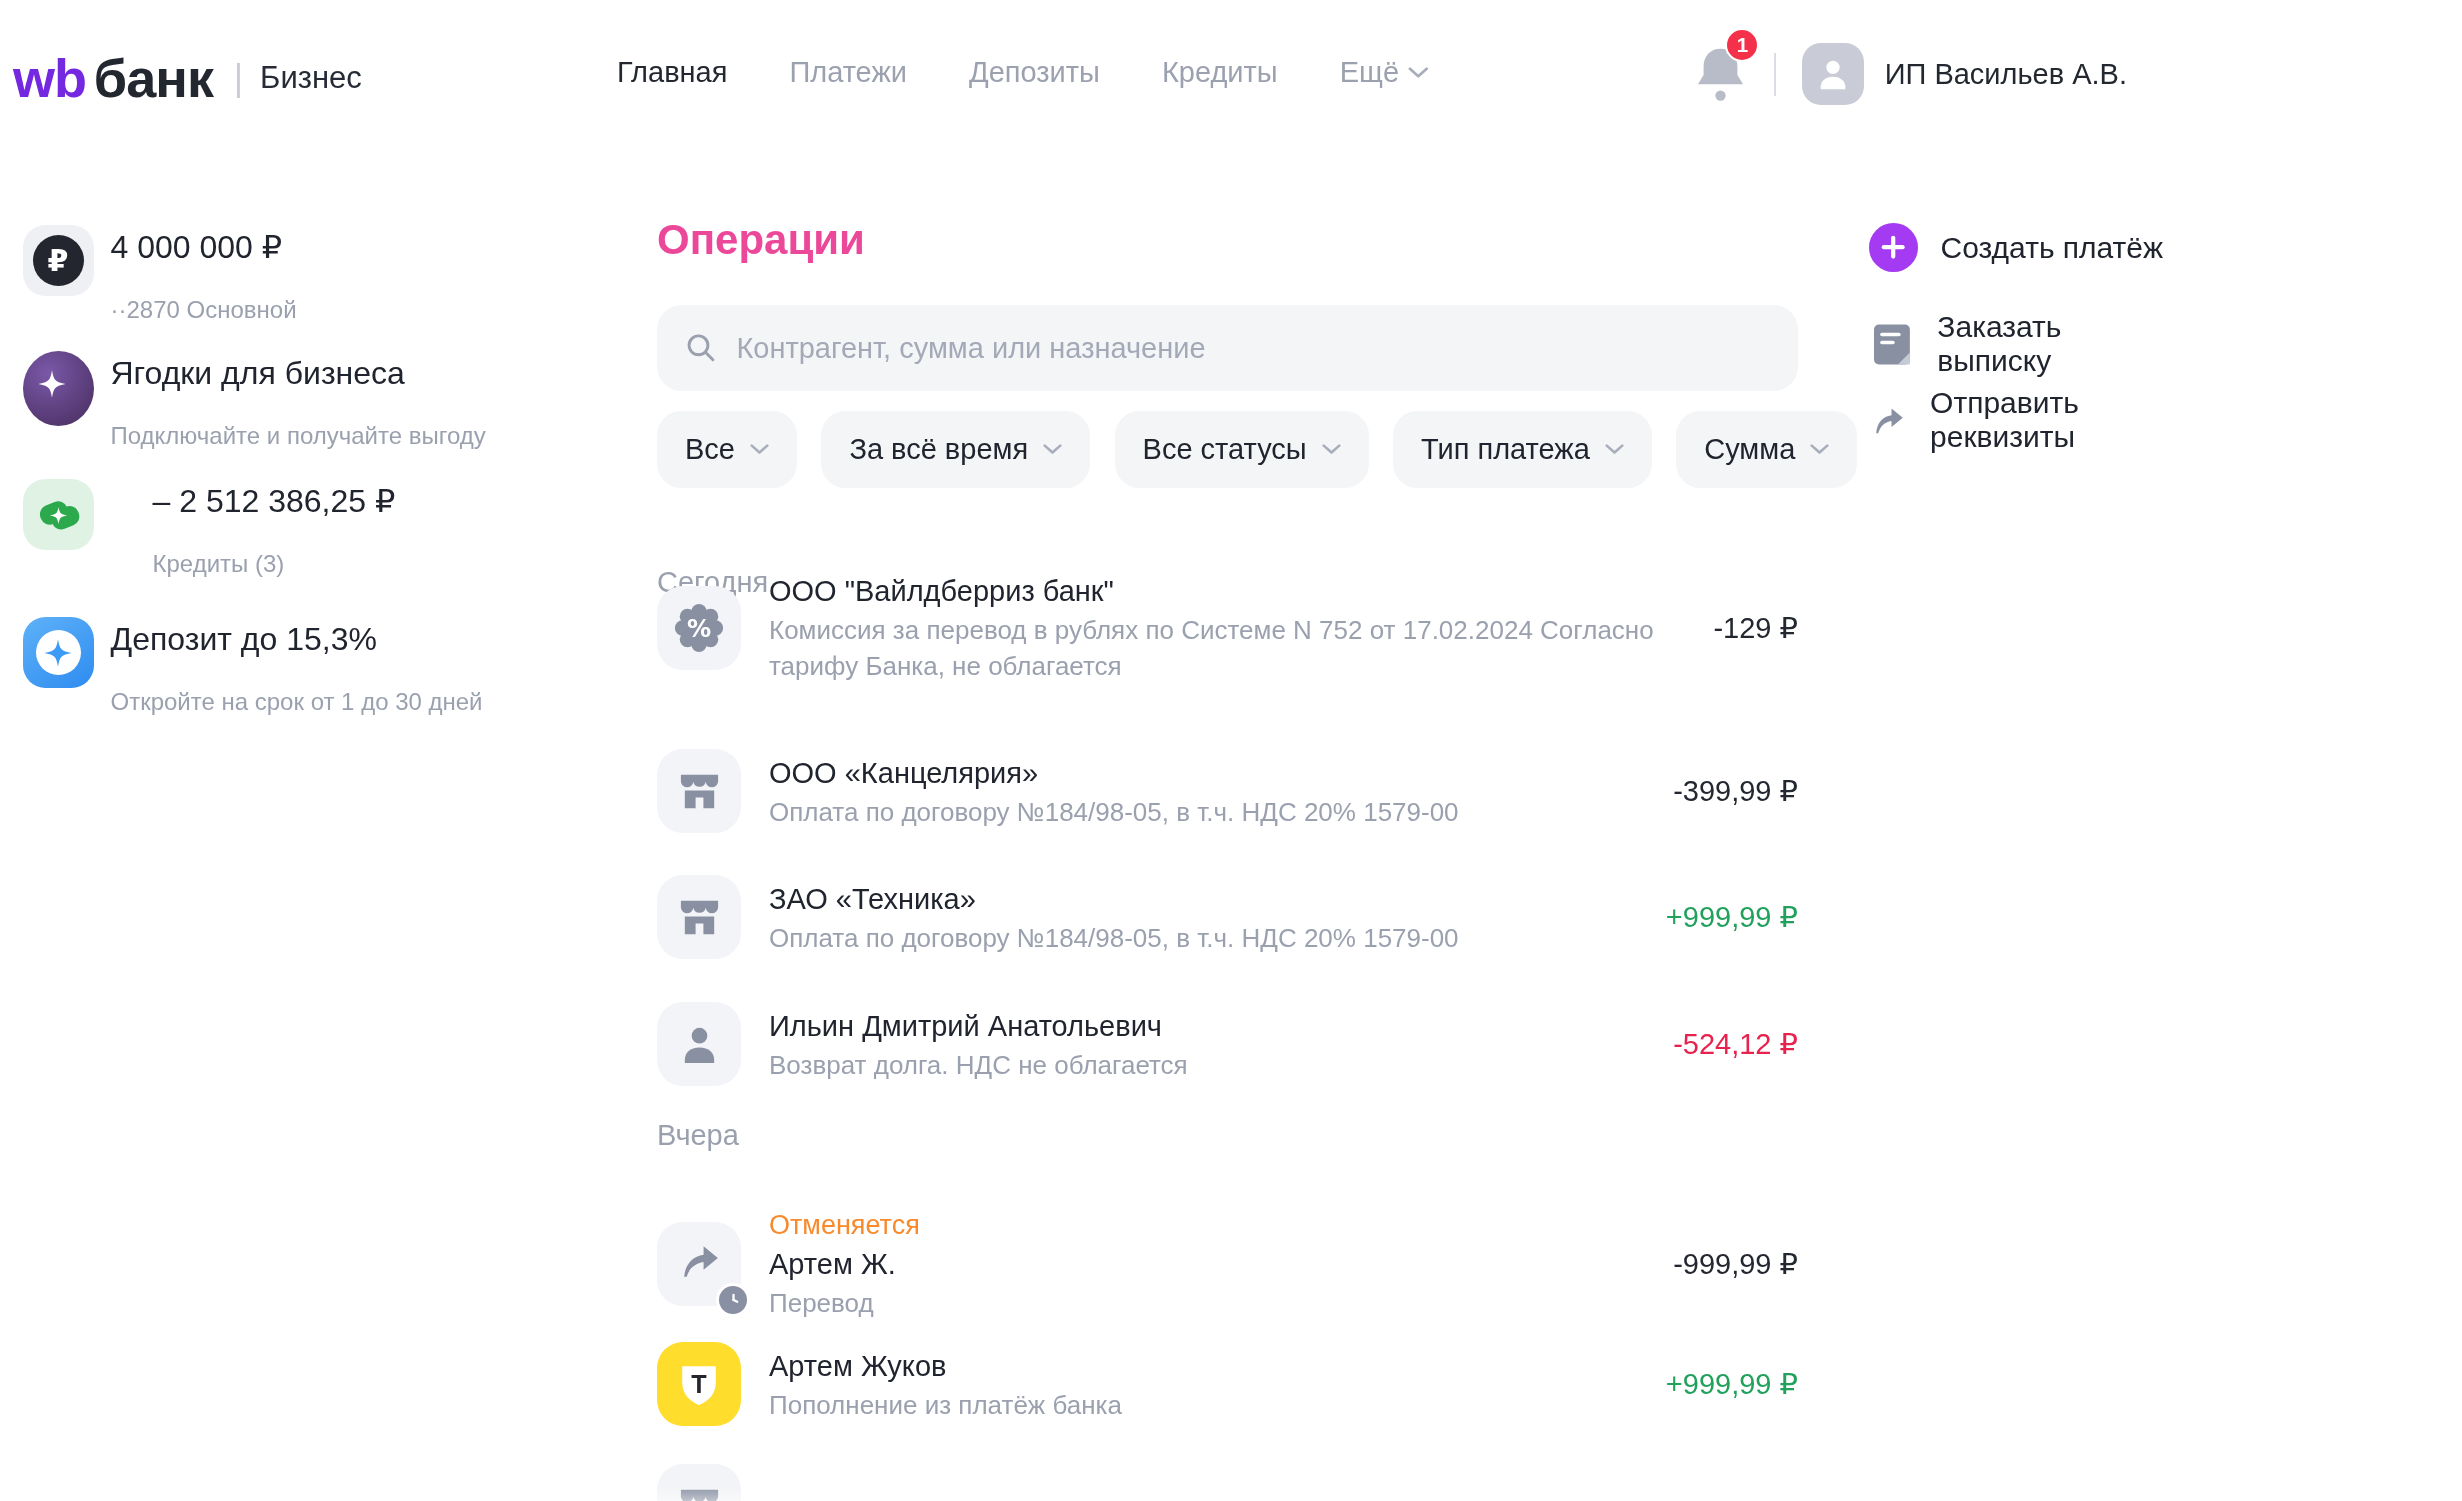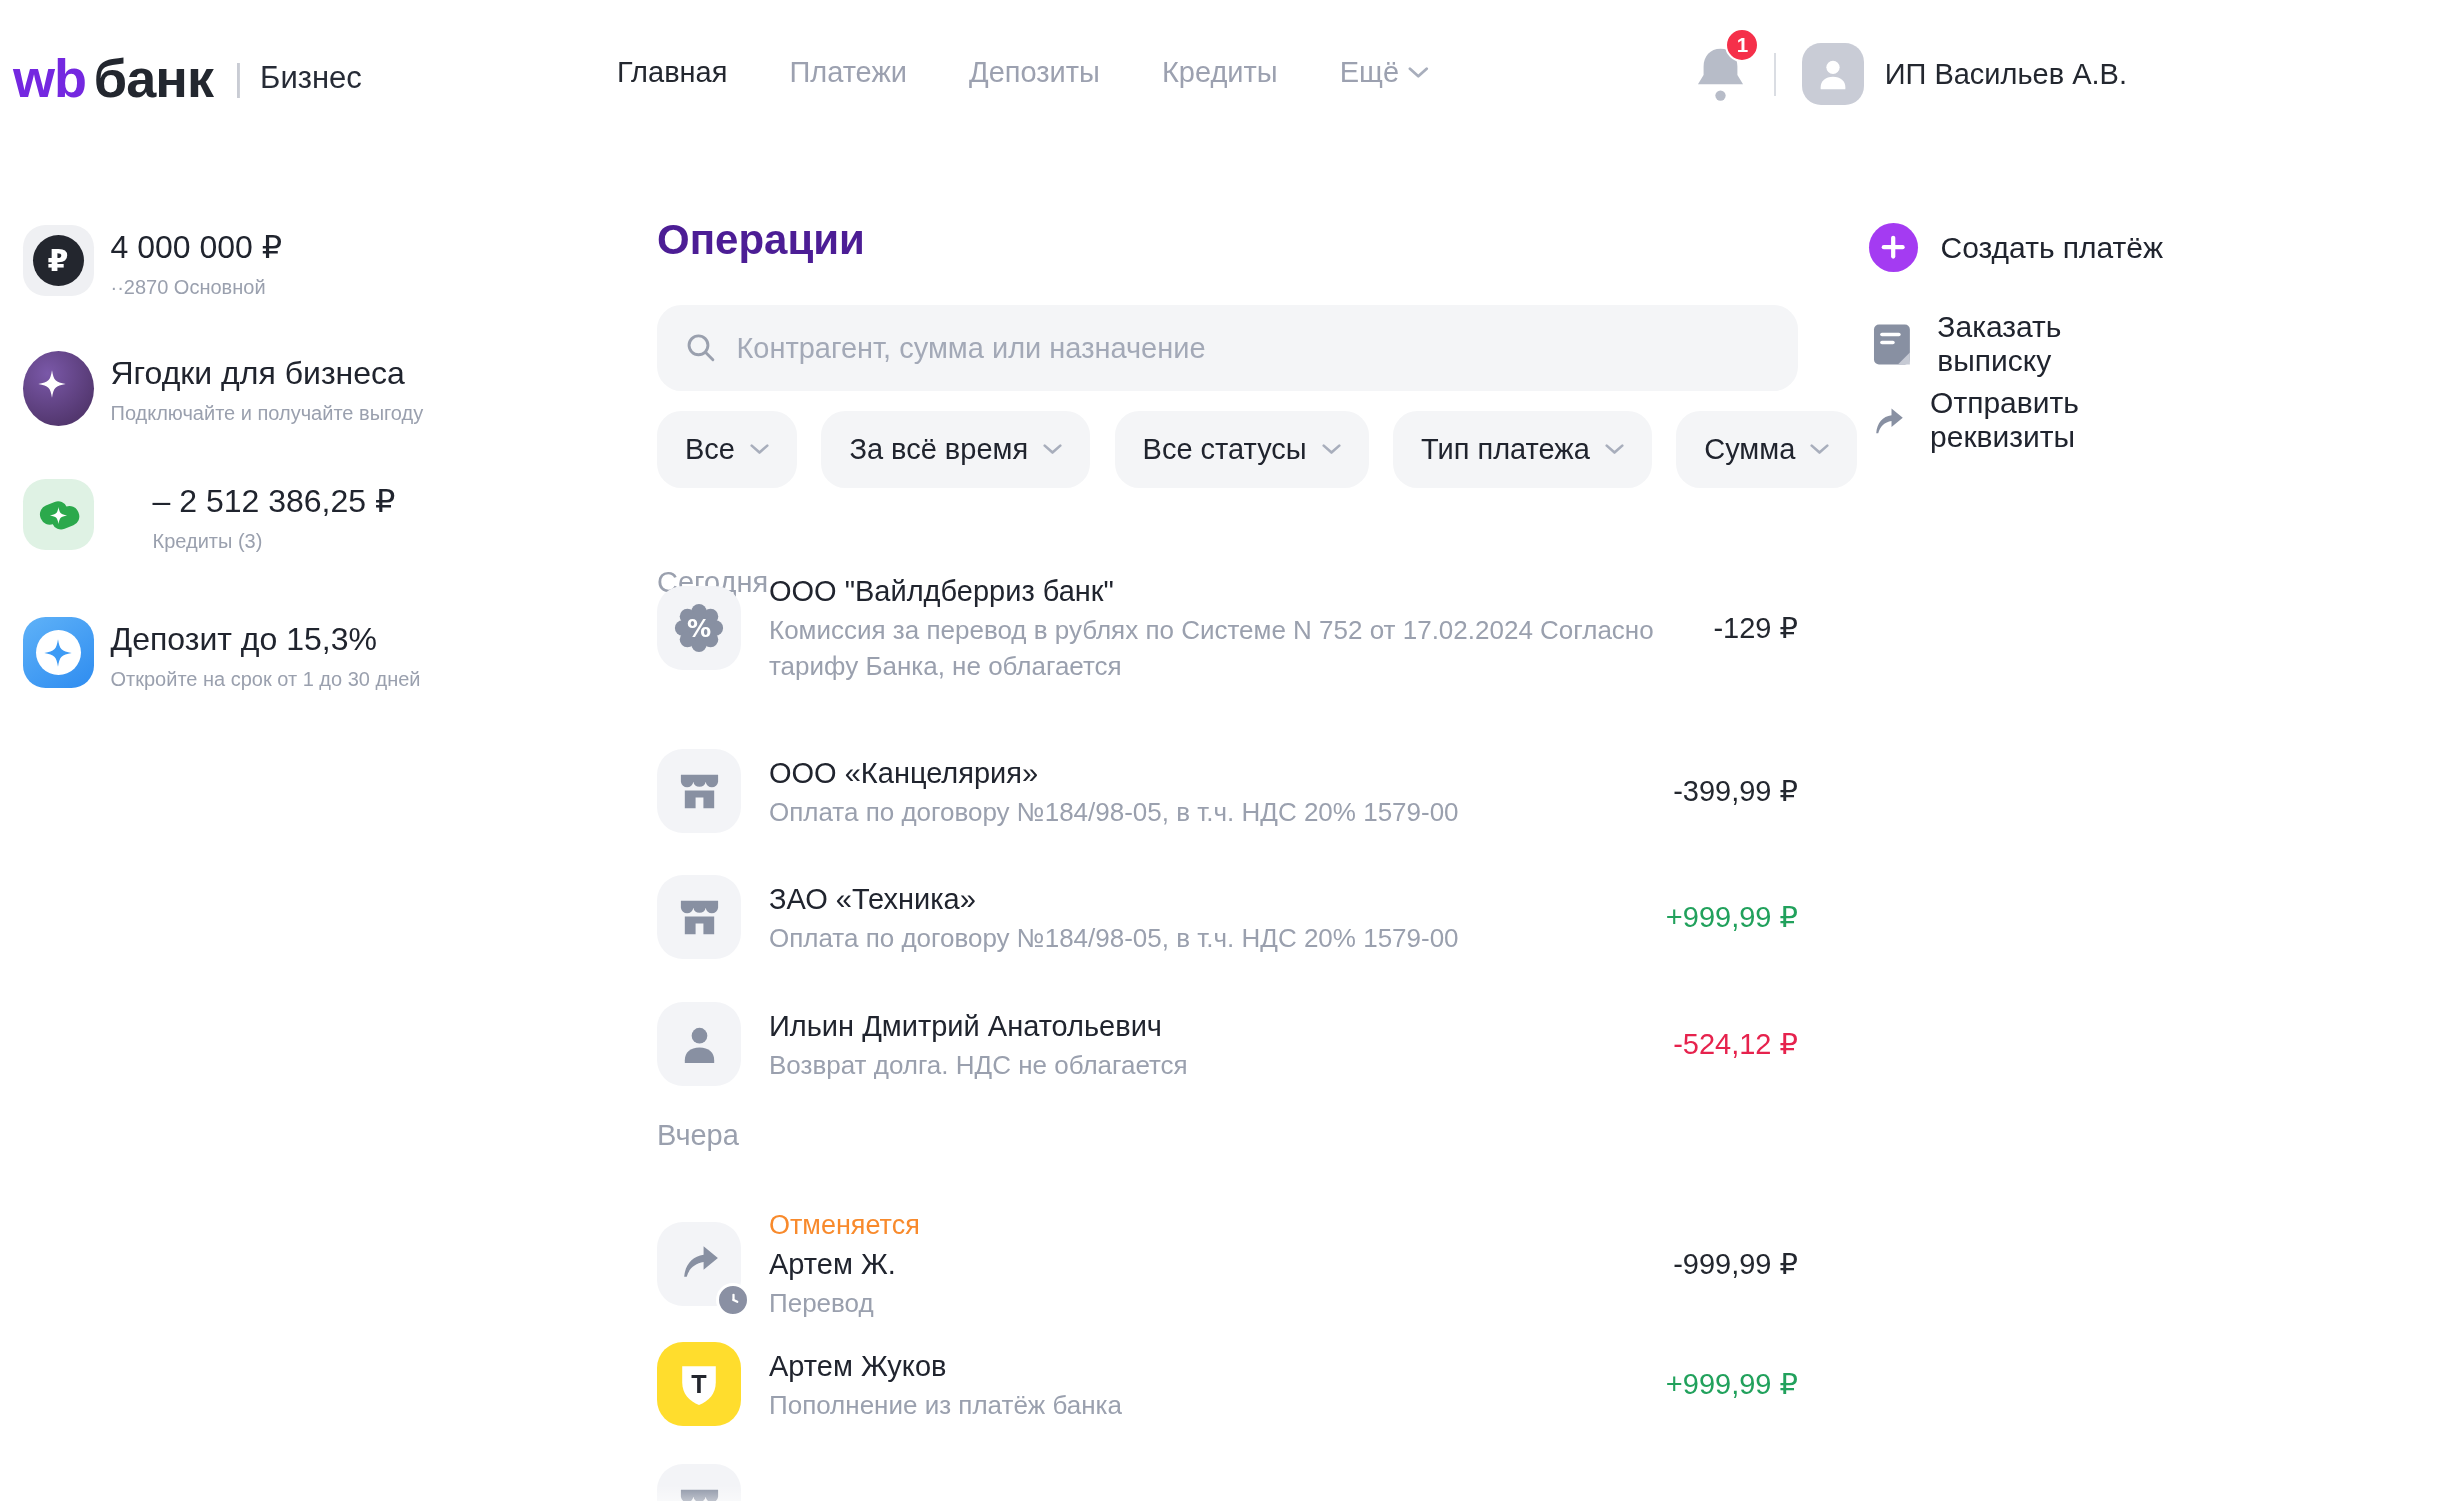--- a/index.html
+++ b/index.html
@@ -28,31 +28,31 @@
   .avatar{width:62px;height:62px;border-radius:19px;background:#C9CCD6;display:flex;align-items:center;justify-content:center;}
   .user-name{font-size:29px;color:#23272F;margin-left:20.6px;cursor:pointer;}
   .badge{position:absolute;background:var(--badge-red);color:#fff;border-radius:50%;display:flex;align-items:center;justify-content:center;font-weight:700;}
   .bell-badge{width:34px;height:34px;font-size:20.6px;right:-11.3px;top:-15px;border:2.8px solid #fff;}
 
   
   .side-item{position:absolute;left:22.5px;display:flex;cursor:pointer;}
   .side-icon{width:71px;height:71px;border-radius:22.5px;flex:0 0 auto;display:flex;align-items:center;justify-content:center;}
   .side-text{margin-left:17px;padding-top:1.9px;}
   .side-title{font-size:32px;font-weight:400;color:#20242E;line-height:41px;}
-  .side-sub{font-size:20px;color:var(--text-gray);line-height:38px;}
+  .side-sub{font-size:24px;color:var(--text-gray);line-height:38px;margin-top:23px;}
   .ruble-tile{background:#EFF0F3;}
   .ruble-coin{width:51px;height:51px;border-radius:50%;background:#23262E;color:#fff;font-size:30px;font-weight:700;display:flex;align-items:center;justify-content:center;}
   .berry{width:71px;height:75px;border-radius:50%;background:radial-gradient(circle at 35% 30%,#7A58A8,#53376F 75%);position:relative;}
   .berry svg{position:absolute;left:13px;top:17px;}
   .credit-tile{background:#DFF2E4;}
   .deposit-tile{background:linear-gradient(145deg,#5FB2F8,#2E8CF0);}
   .deposit-circle{width:45px;height:45px;border-radius:50%;background:#fff;display:flex;align-items:center;justify-content:center;}
 
   
-  .main-title{position:absolute;left:657px;top:216px;font-size:42px;font-weight:700;color:#4c1d95;}
+  .main-title{position:absolute;left:657px;top:216px;font-size:42px;font-weight:700;color:#ec4899;}
   .search{position:absolute;left:657px;top:305px;width:1141px;height:86px;background:var(--chip-bg);border-radius:24.4px;display:flex;align-items:center;padding:0 28px;}
   .search input{border:none;outline:none;background:transparent;font-size:29px;font-family:inherit;color:#23272F;margin-left:19px;width:100%;}
   .search input::placeholder{color:#A3A9B7;}
   .chips{position:absolute;left:657px;top:411px;display:flex;gap:24.4px;}
   .chip{height:77px;background:var(--chip-bg);border-radius:24.4px;display:flex;align-items:center;gap:15px;padding:0 28px;font-size:29px;color:#20242E;cursor:pointer;white-space:nowrap;}
   .section-label{position:absolute;left:657px;font-size:29px;color:var(--text-gray);}
   .row{position:absolute;left:657px;width:1141px;display:flex;align-items:center;cursor:pointer;}
   .row-icon{width:84px;height:84px;border-radius:26px;background:var(--tile-bg);flex:0 0 auto;display:flex;align-items:center;justify-content:center;position:relative;}
   .row-text{margin-left:28px;width:929px;}
   .row-status{font-size:27px;color:var(--pending-orange);line-height:38px;}

